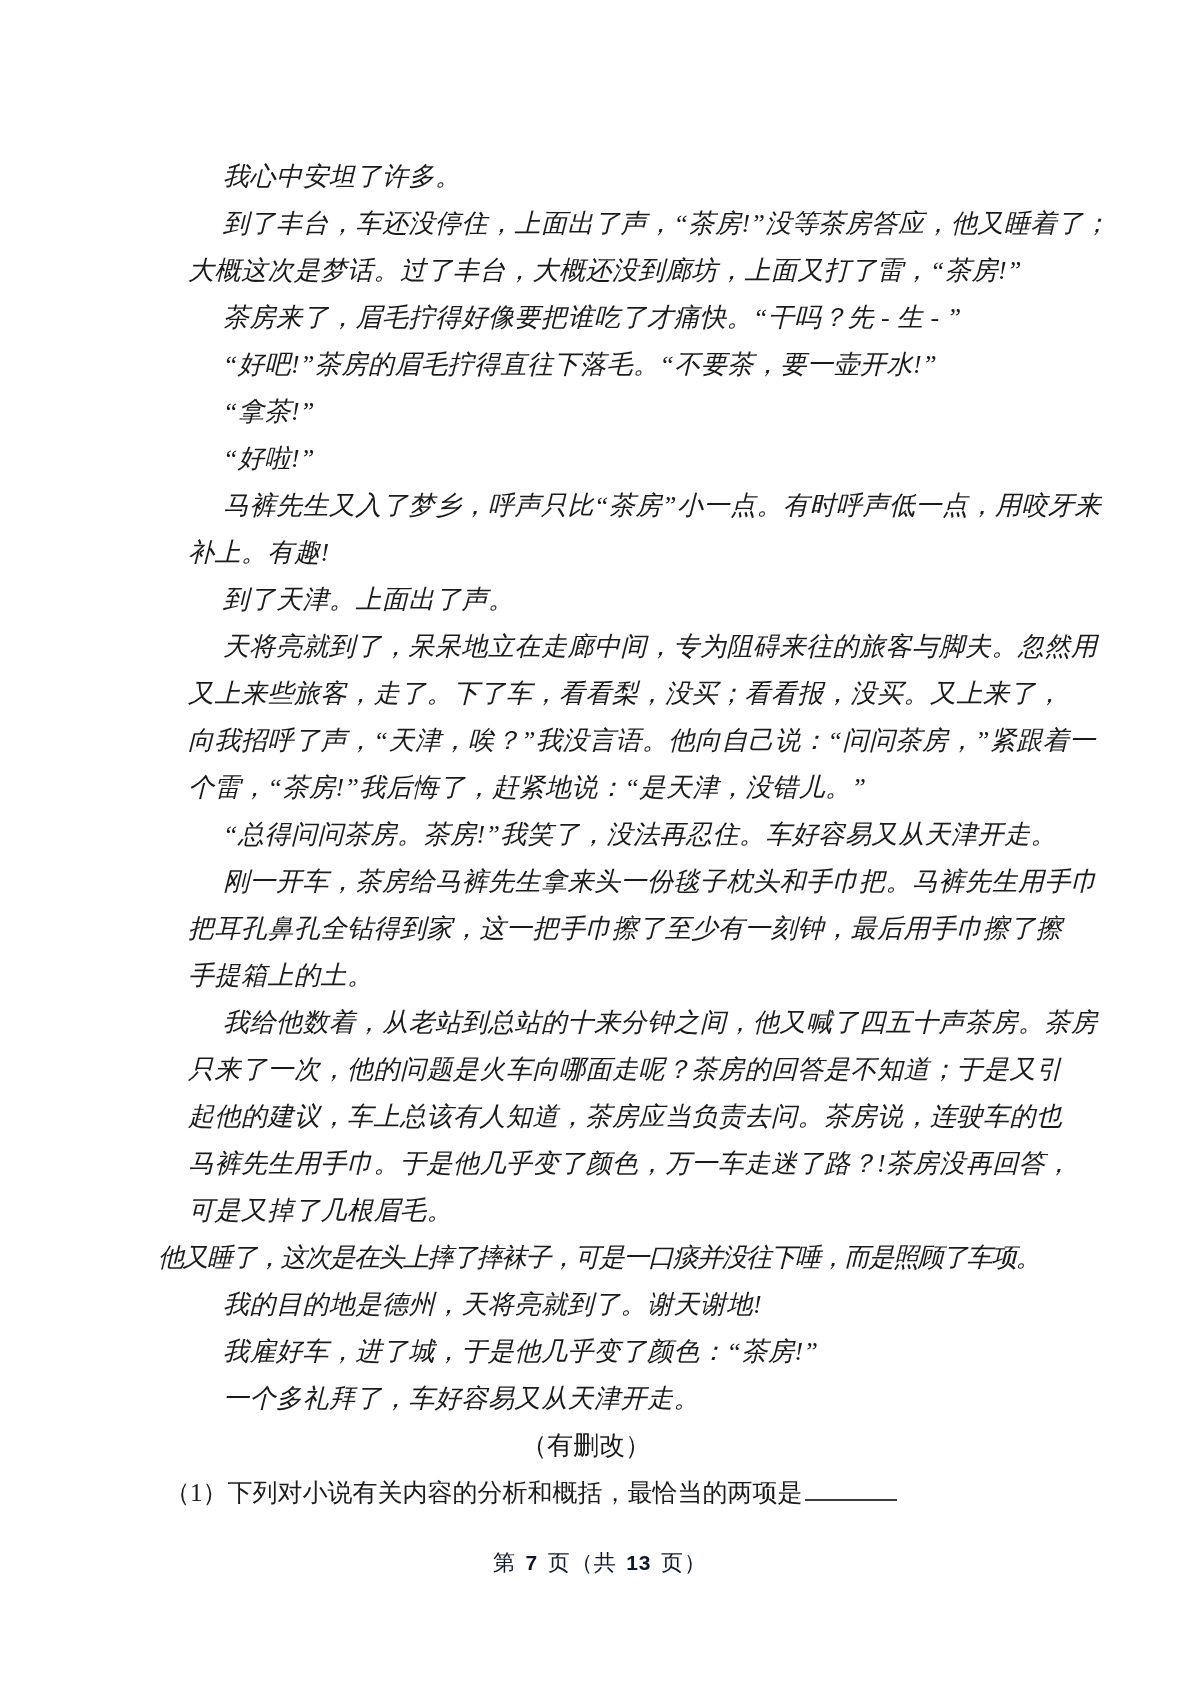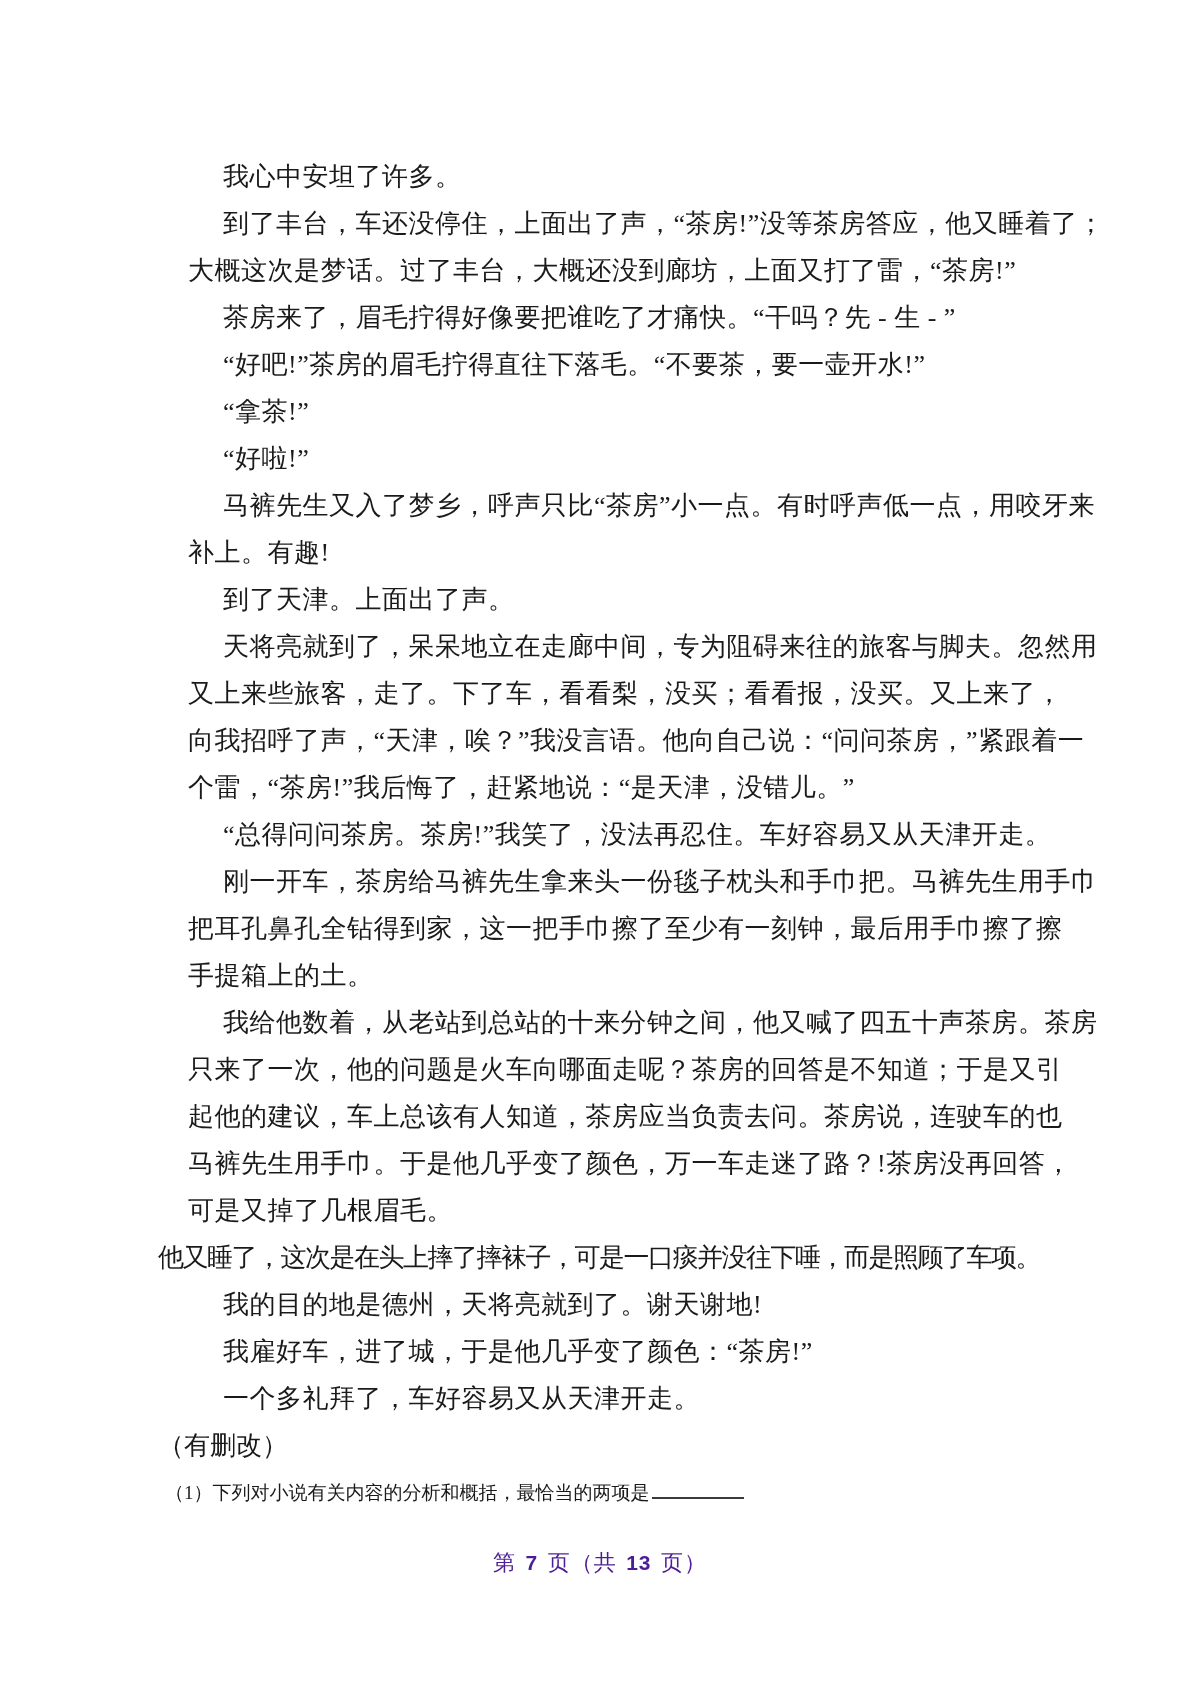--- a/index.html
+++ b/index.html
@@ -20,52 +20,53 @@
     position: absolute;
     top: 153px;
     left: 158px;
     width: 884px;
   }
   .line {
     font-size: 26px;
     line-height: 47px;
     white-space: nowrap;
     letter-spacing: 0.5px;
+    font-style: italic;
   }
   .line.indent  { margin-left: 65px; }
   .line.flush   { margin-left: 30px; }
   .line.outdent { margin-left: 0;  letter-spacing: -1.5px; }
   .attribution {
     font-size: 26px;
     line-height: 47px;
-    text-align: left;
+    text-align: center;
     margin-right: 28px;
   }
   .question {
-    font-size: 19px;
+    font-size: 25px;
     line-height: 47px;
     margin-left: 7px;
     white-space: nowrap;
   }
   .blank-underline {
     display: inline-block;
     width: 92px;
     height: 24px;
     border-bottom: 2px solid #3a3a3a;
     vertical-align: baseline;
     margin-left: 2px;
   }
   .footer {
     position: absolute;
     top: 1548px;
     left: 0;
     width: 100%;
     text-align: center;
     font-size: 22px;
-    color: #4c1d95;
+    color: #0f172a;
     letter-spacing: 1px;
   }
   .footer .num {
     font-family: "Liberation Sans", "DejaVu Sans", sans-serif;
     font-weight: bold;
     font-size: 21px;
     padding: 0 3px;
   }
 </style>
 </head>

